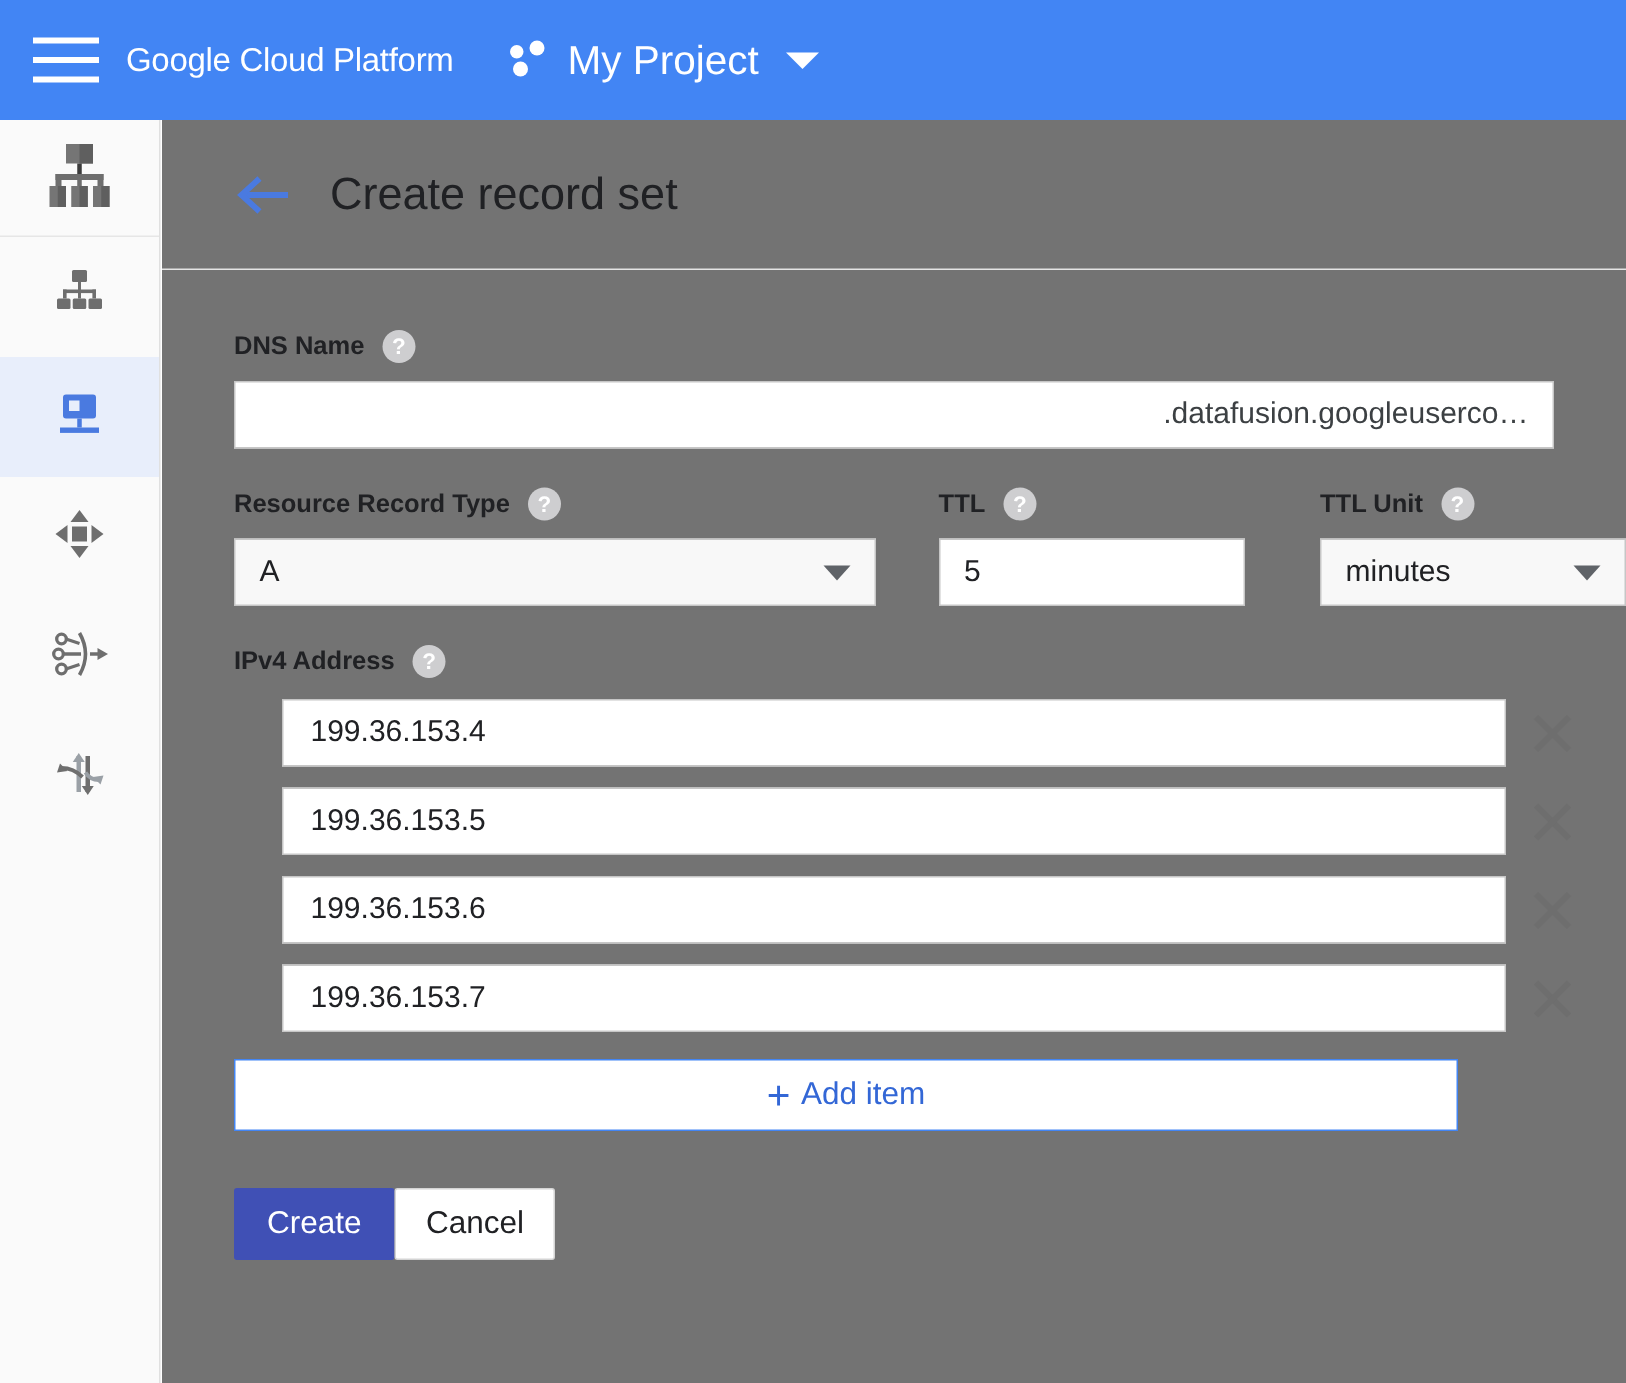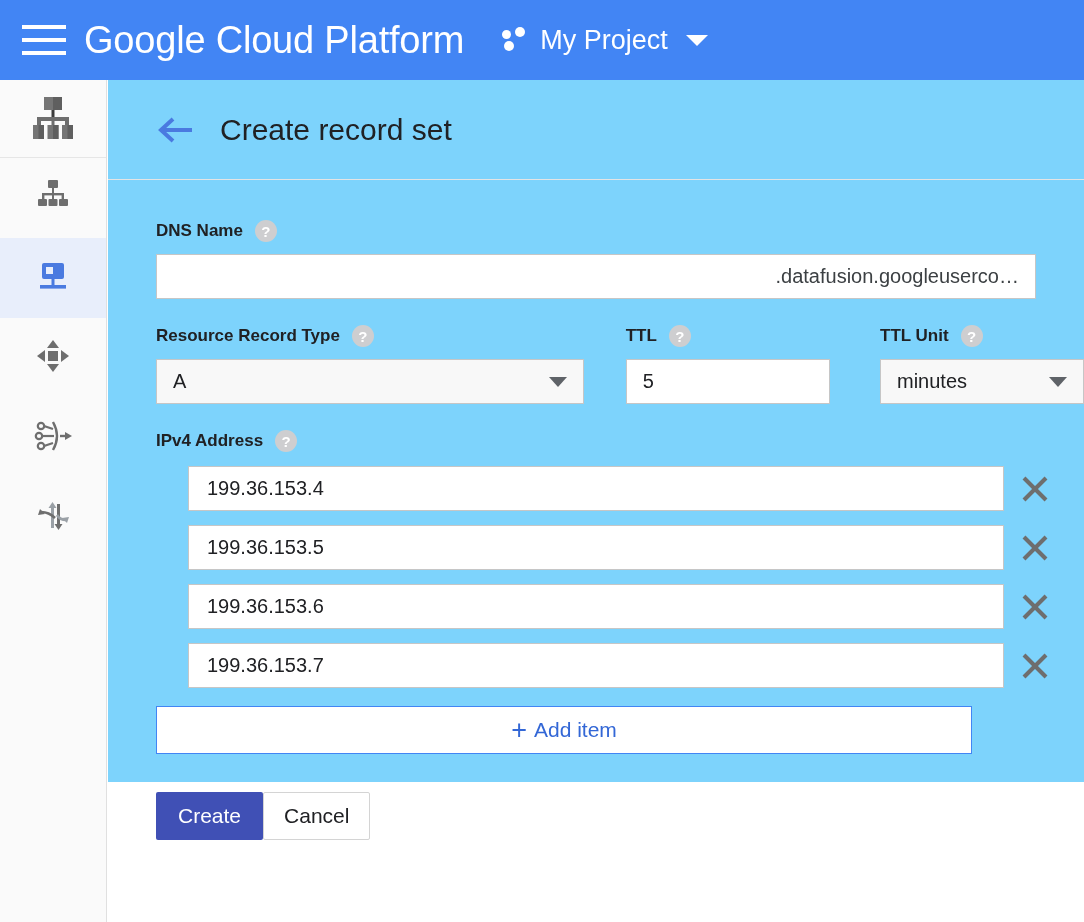--- a/index.html
+++ b/index.html
@@ -20,21 +20,21 @@
   }
   .hamburger {
     width: 44px; height: 30px;
     margin-left: 22px; margin-right: 18px;
     display: flex; flex-direction: column; justify-content: space-between;
     cursor: pointer;
   }
   .hamburger span { display: block; height: 4px; background: #ffffff; border-radius: 0; }
   .brand {
     color: #ffffff;
-    font-size: 38px;
+    font-size: 22px;
     font-weight: 400;
     letter-spacing: -0.2px;
     white-space: nowrap;
   }
   .project-chip {
     display: flex; align-items: center;
     margin-left: 38px; cursor: pointer;
   }
   .proj-dots { position: relative; width: 26px; height: 26px; margin-right: 12px; }
   .proj-dots i {
@@ -67,22 +67,22 @@
   .rail-item {
     height: 80px;
     display: flex; align-items: center; justify-content: center;
     cursor: pointer;
   }
   .rail-item.selected { background: #e8eefb; }
 
   
   .content {
     position: absolute; left: 108px; top: 80px;
-    width: 976px; height: 702px;
-    background: #7dd3fc;
+    width: 976px; height: 842px;
+    background: #737373;
   }
   .page-head {
     height: 100px; display: flex; align-items: center;
     border-bottom: 1px solid #e4e4e4;
   }
   .back-arrow { margin-left: 48px; margin-right: 14px; cursor: pointer; display: flex; }
   .page-title {
     font-size: 30px; color: #202124; font-weight: 400; white-space: nowrap;
     margin-left: 12px;
   }

